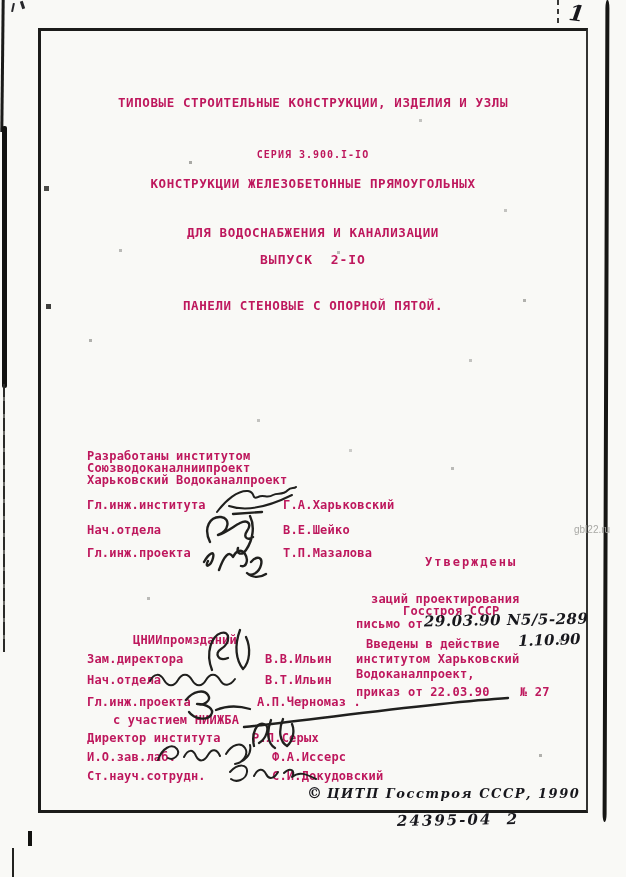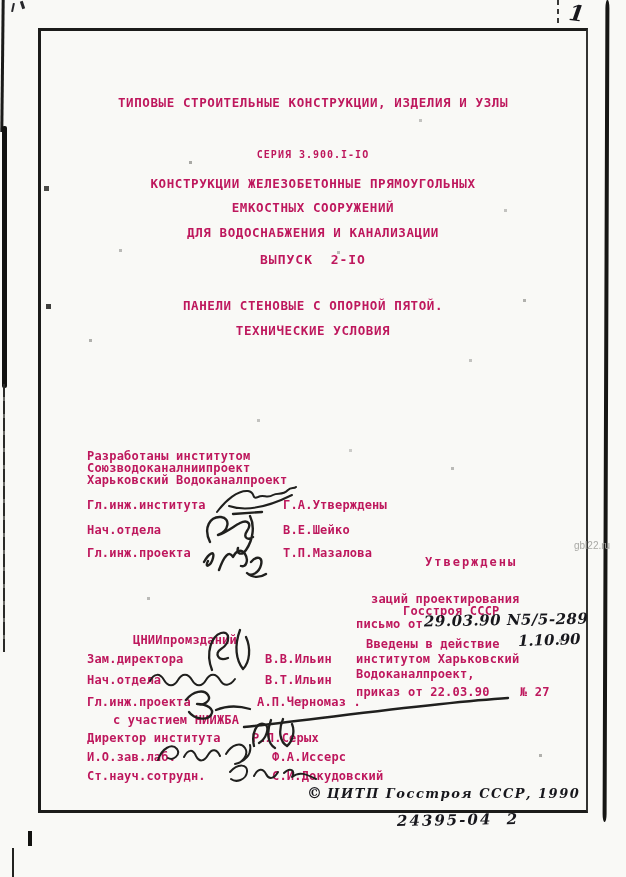--- a/index.html
+++ b/index.html
@@ -37,21 +37,21 @@
     540px 755px 0 1px rgba(70,70,66,.4),470px 360px 0 1px rgba(70,70,66,.3),
     90px 340px 0 1px rgba(70,70,66,.4),300px 700px 0 1px rgba(70,70,66,.3),
     560px 640px 0 1px rgba(70,70,66,.35),120px 250px 0 1px rgba(70,70,66,.35),
     420px 120px 0 1px rgba(70,70,66,.3),505px 210px 0 1px rgba(70,70,66,.3),
     350px 450px 0 1px rgba(70,70,66,.25),46px 188px 0 2px rgba(30,30,28,.8),
     48px 306px 0 2px rgba(30,30,28,.85);}
 
   .sigs{position:absolute;left:0;top:0;z-index:4;}
   .sigs path{fill:none;stroke:#20201e;stroke-width:2;stroke-linecap:round;stroke-linejoin:round;}
 
-  .watermark{position:absolute;left:574px;top:540px;font:400 10px "Liberation Sans",sans-serif;color:#a9a9a5;z-index:6;text-align:center;}
+  .watermark{position:absolute;left:574px;top:524px;font:400 10px "Liberation Sans",sans-serif;color:#a9a9a5;z-index:6;text-align:center;}
   .pageno{left:569px;top:0px;font-size:22px;transform:rotate(8deg);}
   .copyright-sym{position:absolute;left:307px;top:784px;font:700 15px "DejaVu Serif",serif;color:#17171c;}
 </style>
 </head>
 <body>
 
 <div class="page">
 
   <div class="edge-left-a"></div>
   <div class="edge-left-b"></div>
@@ -64,33 +64,31 @@
   <div class="speckles"></div>
 
   <div class="frame"></div>
   <div class="predash"></div>
 
   <div class="hand pageno">1</div>
 
   <div class="t center big" style="top:96px">ТИПОВЫЕ СТРОИТЕЛЬНЫЕ КОНСТРУКЦИИ, ИЗДЕЛИЯ И УЗЛЫ</div>
   <div class="t center" style="top:149px;font-size:10px;letter-spacing:1px">СЕРИЯ 3.900.I-IO</div>
   <div class="t center big" style="top:177px">КОНСТРУКЦИИ ЖЕЛЕЗОБЕТОННЫЕ ПРЯМОУГОЛЬНЫХ</div>
-  <div class="t center big" style="top:201px">ЕМКОСТНЫХ СООРУЖЕНИЙ</div>
   <div class="t center big" style="top:226px">ДЛЯ ВОДОСНАБЖЕНИЯ И КАНАЛИЗАЦИИ</div>
   <div class="t center" style="top:253px;font-size:13px;letter-spacing:1px">ВЫПУСК  2-IO</div>
   <div class="t center big" style="top:299px">ПАНЕЛИ СТЕНОВЫЕ С ОПОРНОЙ ПЯТОЙ.</div>
-  <div class="t center big" style="top:324px">ТЕХНИЧЕСКИЕ УСЛОВИЯ</div>
 
   <div class="t" style="left:87px;top:450px">Разработаны институтом</div>
   <div class="t" style="left:87px;top:462px">Союзводоканалниипроект</div>
   <div class="t" style="left:87px;top:474px">Харьковский Водоканалпроект</div>
 
   <div>
     <span class="t" style="left:87px;top:499px">Гл.инж.института</span>
-    <span class="t" style="left:283px;top:499px">Г.А.Утверждены</span>
+    <span class="t" style="left:283px;top:499px">Г.А.Харьковский</span>
   </div>
   <div>
     <span class="t" style="left:87px;top:524px">Нач.отдела</span>
     <span class="t" style="left:283px;top:524px">В.Е.Шейко</span>
   </div>
   <div>
     <span class="t" style="left:87px;top:547px">Гл.инж.проекта</span>
     <span class="t" style="left:283px;top:547px">Т.П.Мазалова</span>
   </div>
 

